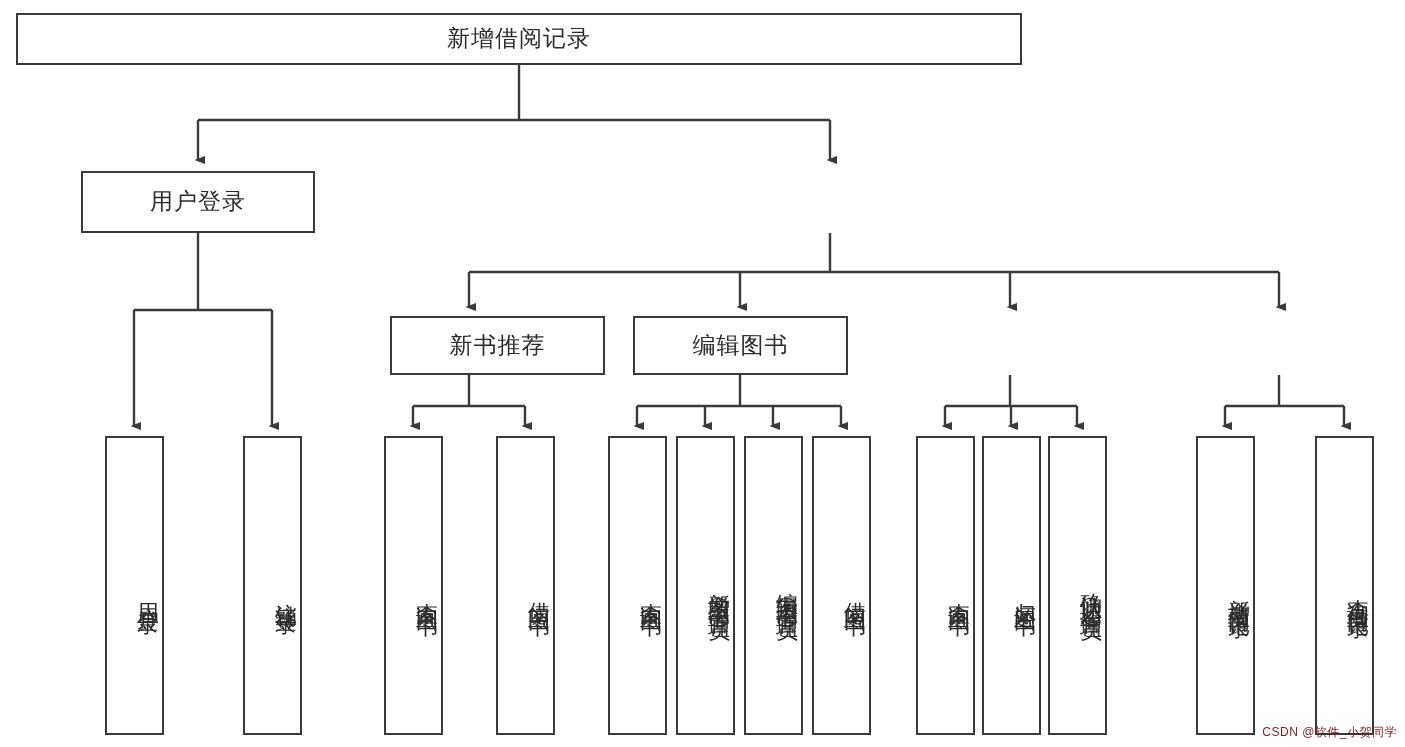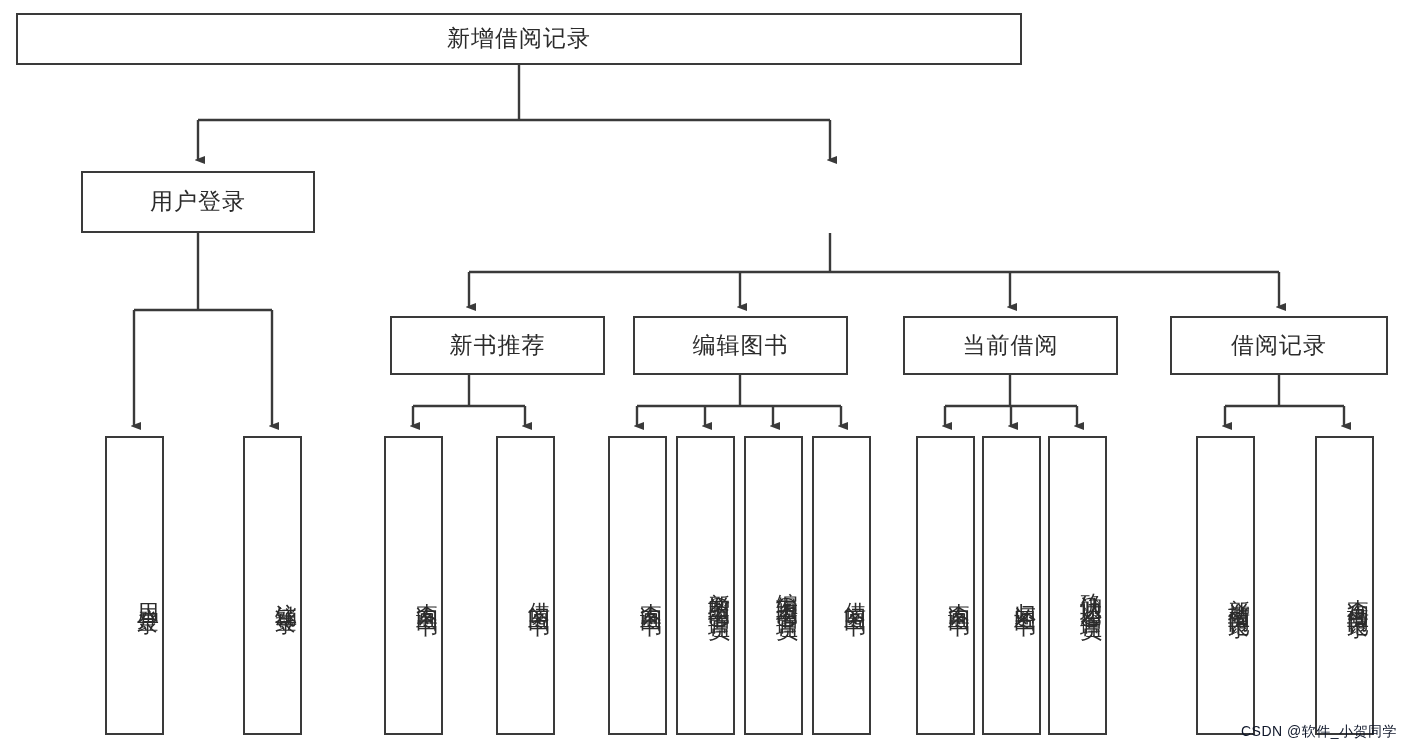--- a/index.html
+++ b/index.html
@@ -52,22 +52,22 @@
   }
   .node.vert .label {
     writing-mode: vertical-rl;
     text-orientation: upright;
     white-space: nowrap;
   }
   .watermark {
     position: absolute;
     right: 8px;
     bottom: 6px;
-    font-size: 14px;
-    color: #0f172a;
+    font-size: 12px;
+    color: #7f1d1d;
     letter-spacing: 0.5px;
     white-space: nowrap;
   }
 </style>
 </head>
 <body>
 
 <div id="canvas">
 
   <svg class="connectors" viewBox="0 0 1405 747" xmlns="http://www.w3.org/2000/svg">
@@ -127,26 +127,20 @@
   <div class="node horiz" style="left:81px; top:171px; width:234px; height:62px;">
     <span class="label">用户登录</span>
   </div>
 
   <div class="node horiz" style="left:362px; top:316px; width:215px; height:59px;margin-left:28px;">
     <span class="label">新书推荐</span>
   </div>
   <div class="node horiz" style="left:633px; top:316px; width:215px; height:59px;">
     <span class="label">编辑图书</span>
   </div>
-  <div class="node horiz" style="left:903px; top:316px; width:215px; height:59px;">
-    <span class="label">当前借阅</span>
-  </div>
-  <div class="node horiz" style="left:1170px; top:316px; width:218px; height:59px;">
-    <span class="label">借阅记录</span>
-  </div>
 
   <div class="node vert" style="left:105px; top:436px; width:59px; height:299px;">
     <span class="label">用户登录</span>
   </div>
   <div class="node vert" style="left:243px; top:436px; width:59px; height:299px;">
     <span class="label">注销登录</span>
   </div>
 
   <div class="node vert" style="left:384px; top:436px; width:59px; height:299px;">
     <span class="label">查询图书</span>

